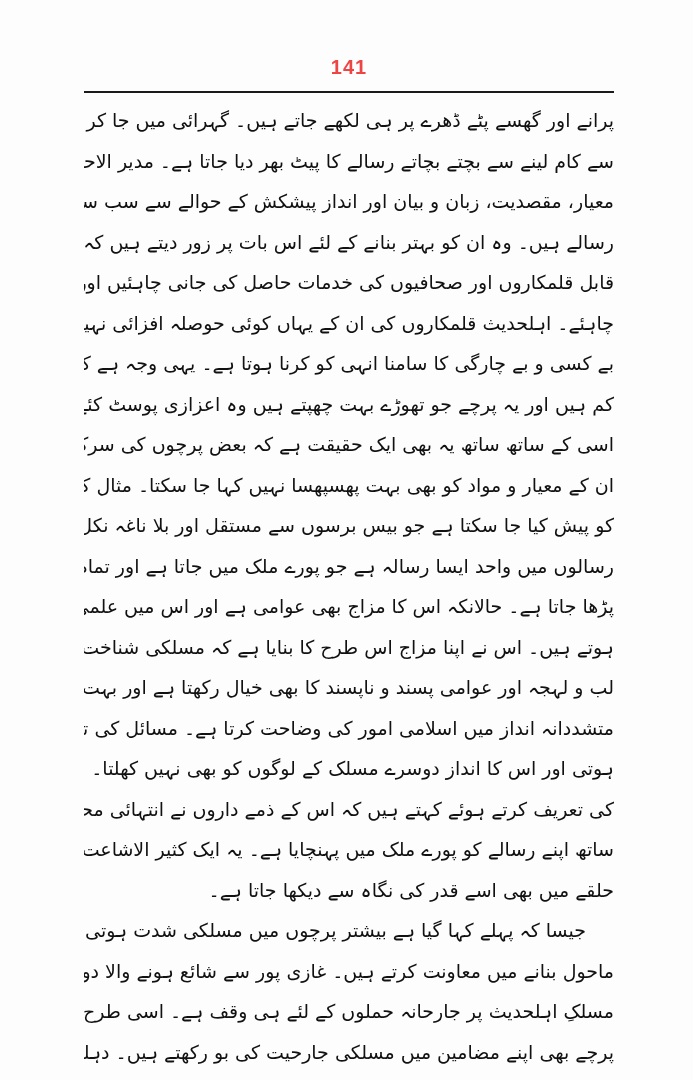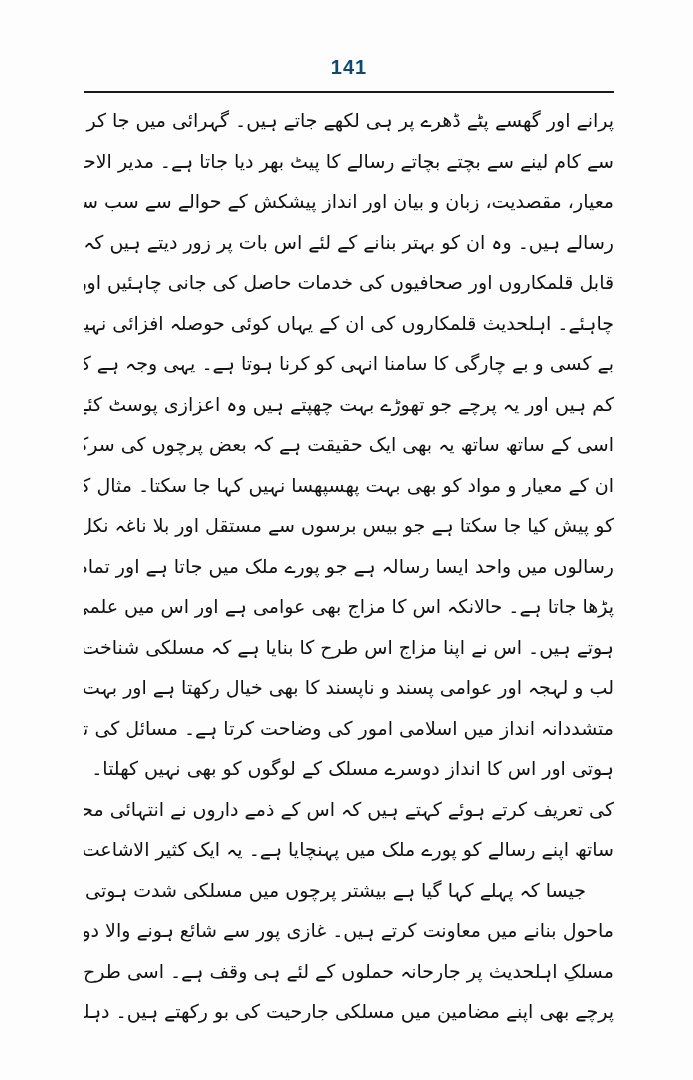--- a/index.html
+++ b/index.html
@@ -14,21 +14,21 @@
     font-family: "DejaVu Sans", sans-serif;
     color: #222;
   }
   .running-title {
     position: absolute; right: 0; top: 4px;
     font-size: 15px; white-space: nowrap;
   }
   .page-number {
     position: absolute; left: 50%; top: 0; transform: translateX(-50%);
     font-family: "Liberation Sans", sans-serif;
-    font-size: 20px; font-weight: bold; letter-spacing: 1px; color: #0c4a6e;
+    font-size: 20px; font-weight: bold; letter-spacing: 1px; color: #ef4444;
     direction: ltr;
   }
   .header-rule {
     position: absolute; left: 84px; top: 91px; width: 530px; height: 0;
     border-top: 2px solid #1a1a1a;
   }
   .body-text {
     position: absolute; left: 84px; top: 100px; width: 530px;
     direction: rtl; text-align: justify; text-align-last: justify;
     font-family: "DejaVu Sans", sans-serif;
@@ -65,20 +65,21 @@
         <span class="line">ان کے معیار و مواد کو بھی بہت پھسپھسا نہیں کہا جا سکتا۔ مثال کے طور پر ماہنامہ نوائے اسلام</span>
         <span class="line">کو پیش کیا جا سکتا ہے جو بیس برسوں سے مستقل اور بلا ناغہ نکل رہا ہے۔ یہ شائد اہلحدیث</span>
         <span class="line">رسالوں میں واحد ایسا رسالہ ہے جو پورے ملک میں جاتا ہے اور تمام اہلحدیث حلقوں میں</span>
         <span class="line">پڑھا جاتا ہے۔ حالانکہ اس کا مزاج بھی عوامی ہے اور اس میں علمی و تحقیقی مضامین بہت کم</span>
         <span class="line">ہوتے ہیں۔ اس نے اپنا مزاج اس طرح کا بنایا ہے کہ مسلکی شناخت کے ساتھ ساتھ عوامی</span>
         <span class="line">لب و لہجہ اور عوامی پسند و ناپسند کا بھی خیال رکھتا ہے اور بہت ہی سلیقے، اعتدال اور غیر</span>
         <span class="line">متشددانہ انداز میں اسلامی امور کی وضاحت کرتا ہے۔ مسائل کی تشریح میں بھی جارحیت نہیں</span>
         <span class="line">ہوتی اور اس کا انداز دوسرے مسلک کے لوگوں کو بھی نہیں کھلتا۔ مولانا عبدالمعید اس رسالے</span>
         <span class="line">کی تعریف کرتے ہوئے کہتے ہیں کہ اس کے ذمے داروں نے انتہائی محنت و مشقت کے</span>
         <span class="line">ساتھ اپنے رسالے کو پورے ملک میں پہنچایا ہے۔ یہ ایک کثیر الاشاعت ماہنامہ ہے اور علمی</span>
+        <span class="line last">حلقے میں بھی اسے قدر کی نگاہ سے دیکھا جاتا ہے۔</span>
       </div>
       <div>
         <span class="line indent">جیسا کہ پہلے کہا گیا ہے بیشتر پرچوں میں مسلکی شدت ہوتی ہے اور وہ مناظرانہ</span>
         <span class="line">ماحول بنانے میں معاونت کرتے ہیں۔ غازی پور سے شائع ہونے والا دو ماہی زم زم تو</span>
         <span class="line">مسلکِ اہلحدیث پر جارحانہ حملوں کے لئے ہی وقف ہے۔ اسی طرح دوسرے مسالک کے</span>
         <span class="line">پرچے بھی اپنے مضامین میں مسلکی جارحیت کی بو رکھتے ہیں۔ دہلی میں مقیم ایک آزاد صحافی</span>
       </div>
     </div>
 </div>
 

